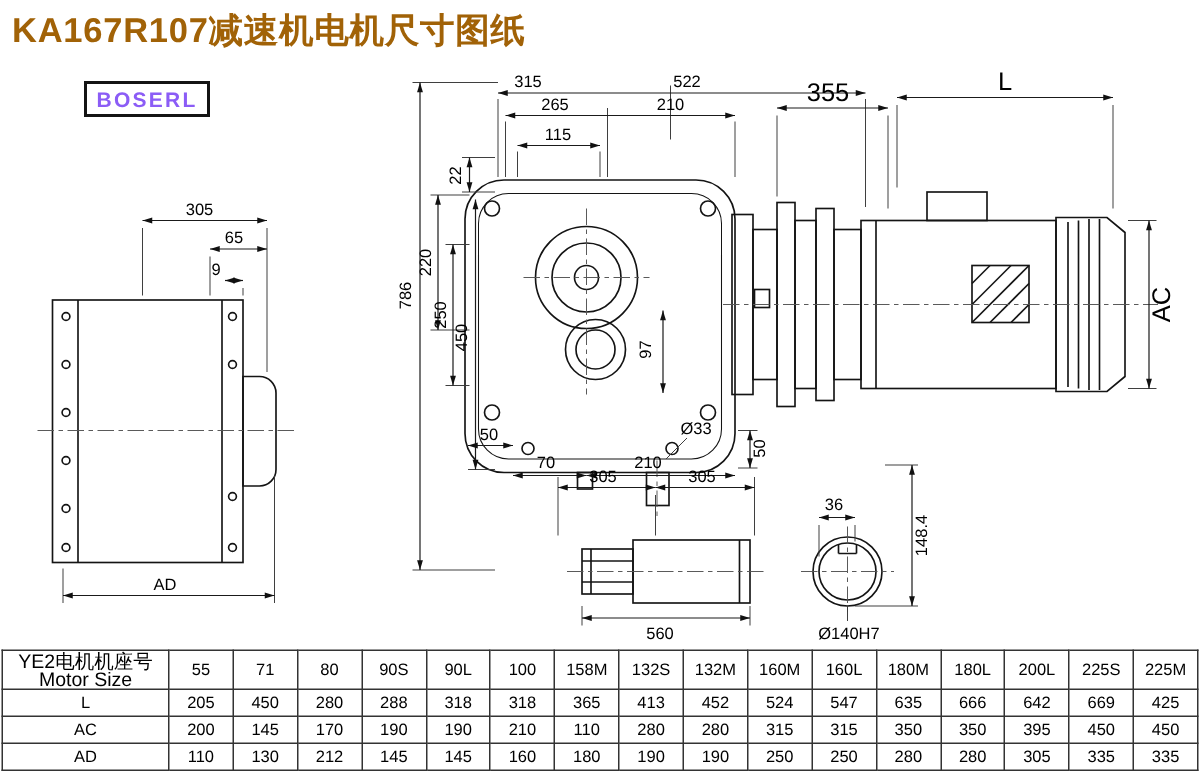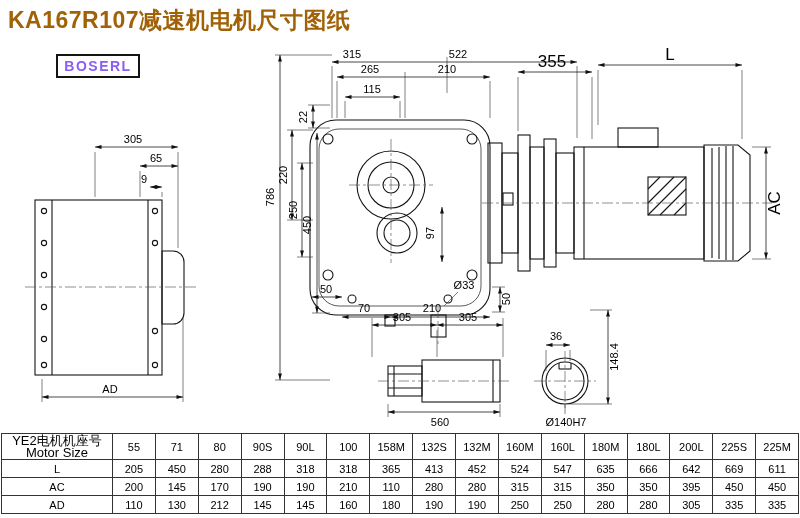--- a/index.html
+++ b/index.html
@@ -279,21 +279,21 @@
       <td>318</td>
       <td>365</td>
       <td>413</td>
       <td>452</td>
       <td>524</td>
       <td>547</td>
       <td>635</td>
       <td>666</td>
       <td>642</td>
       <td>669</td>
-      <td>611</td>
+      <td>425</td>
     </tr>
     <tr>
       <td>AC</td>
       <td>200</td>
       <td>145</td>
       <td>170</td>
       <td>190</td>
       <td>190</td>
       <td>210</td>
       <td>110</td>

